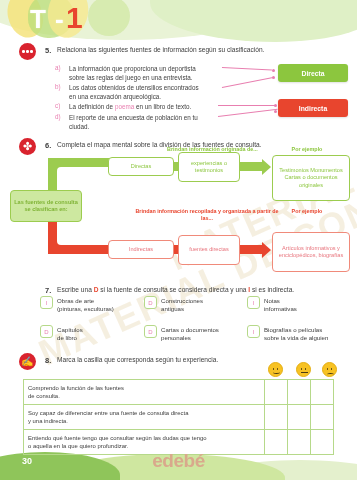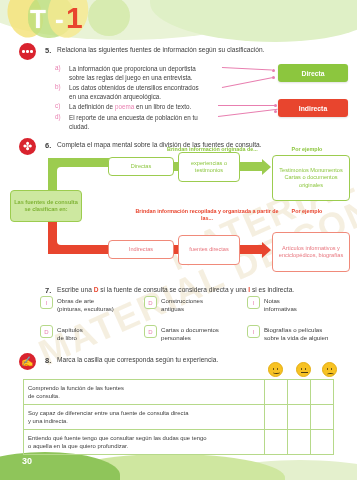--- a/index.html
+++ b/index.html
@@ -495,13 +495,14 @@
 </tbody>
     </table>
 
 </div>
 
 <div class="footer">
   <div class="f-blob3"></div>
   <div class="f-blob2"></div>
   <div class="f-blob1"></div>
   <div class="page-num">30</div>
+  <div class="brand">edebé</div>
 </div>
 
 </body></html>

